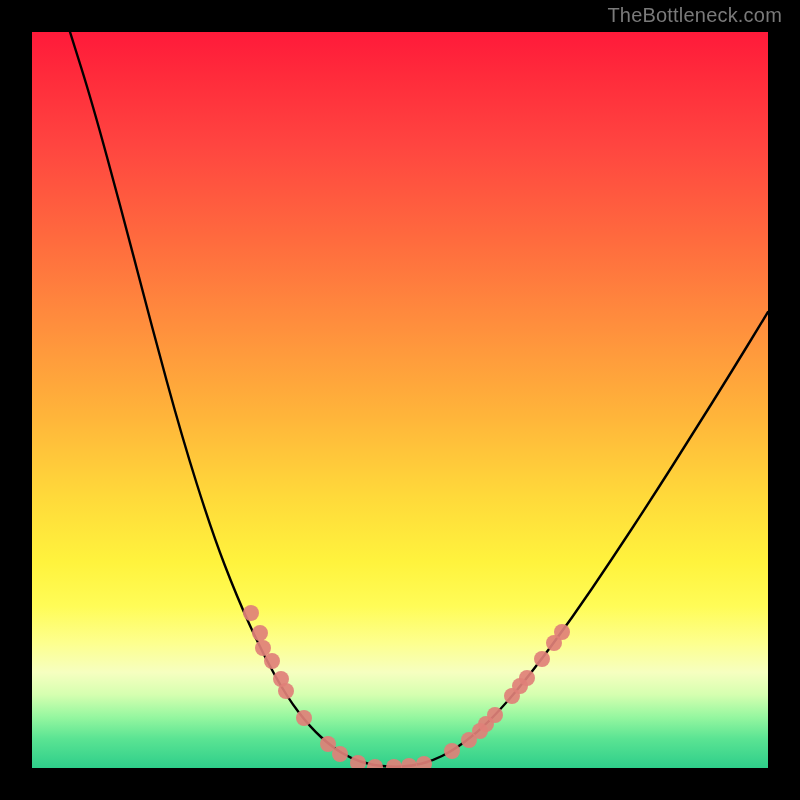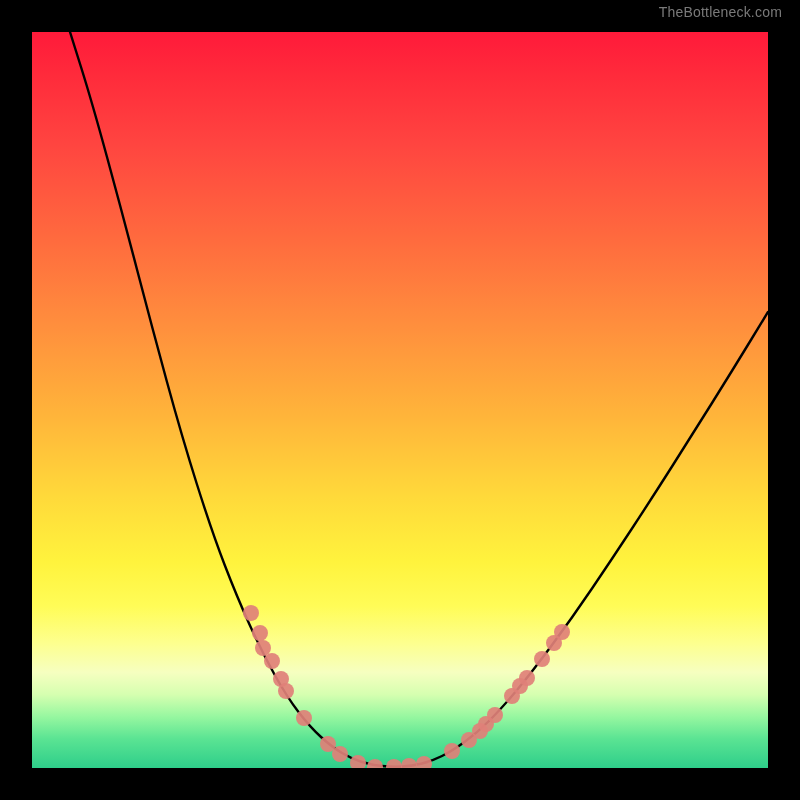--- a/index.html
+++ b/index.html
@@ -52,21 +52,21 @@
     position: absolute;
     inset: 0;
     width: 736px;
     height: 736px;
   }
   .watermark {
     position: absolute;
     top: 4px;
     right: 18px;
     color: #7a7a7a;
-    font-size: 14px;
+    font-size: 20px;
     font-weight: 400;
     letter-spacing: 0.2px;
   }
 </style>
 </head>
 <body>
 
 <div class="frame">
   <div class="watermark">TheBottleneck.com</div>
   <div class="plot-area">

